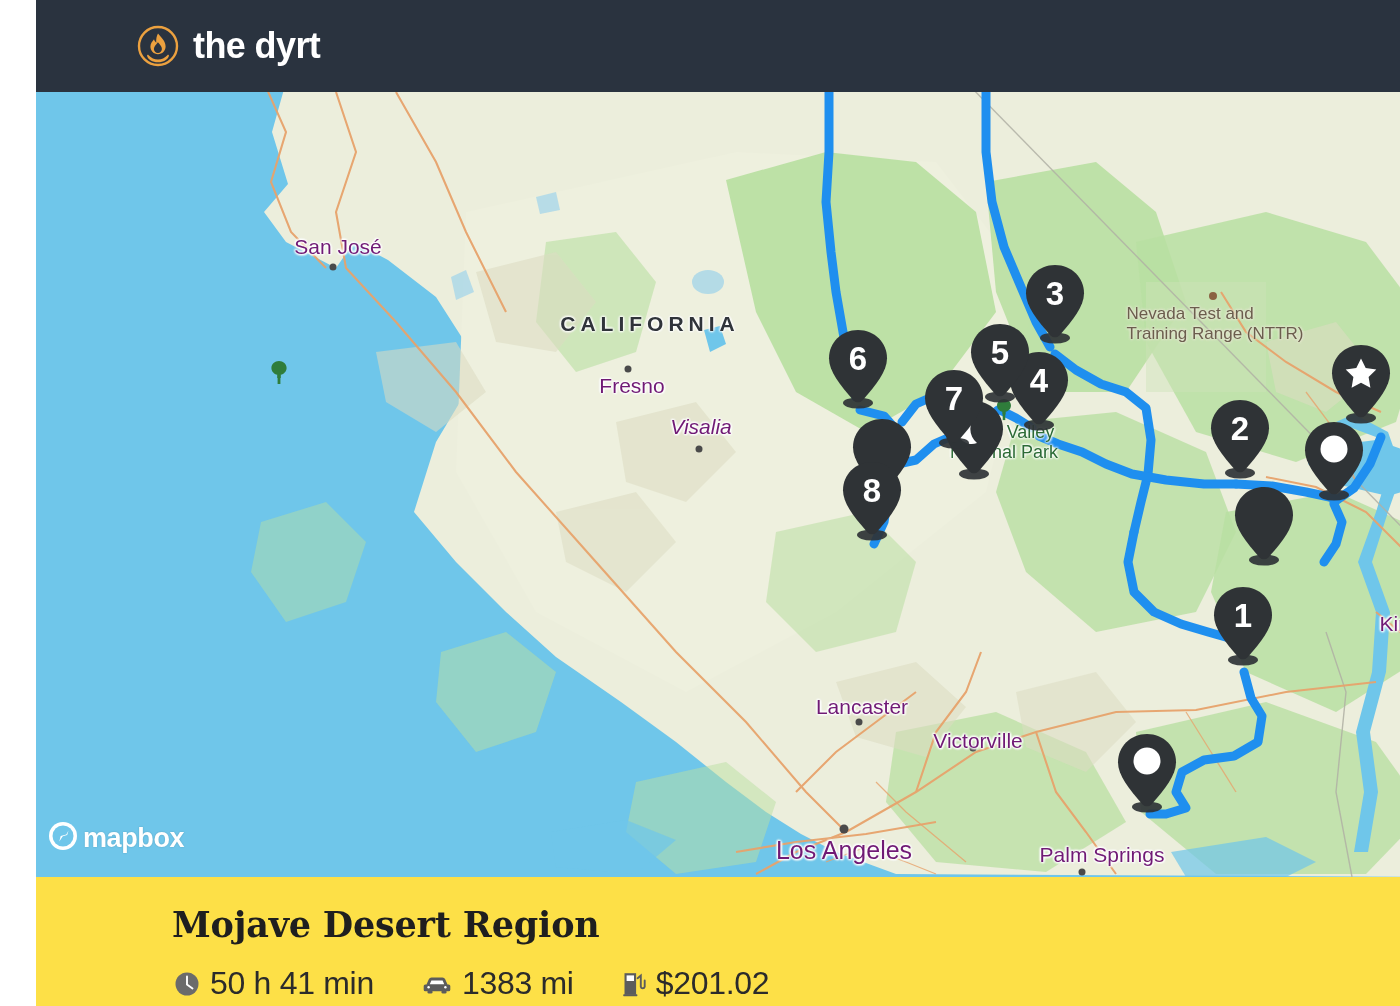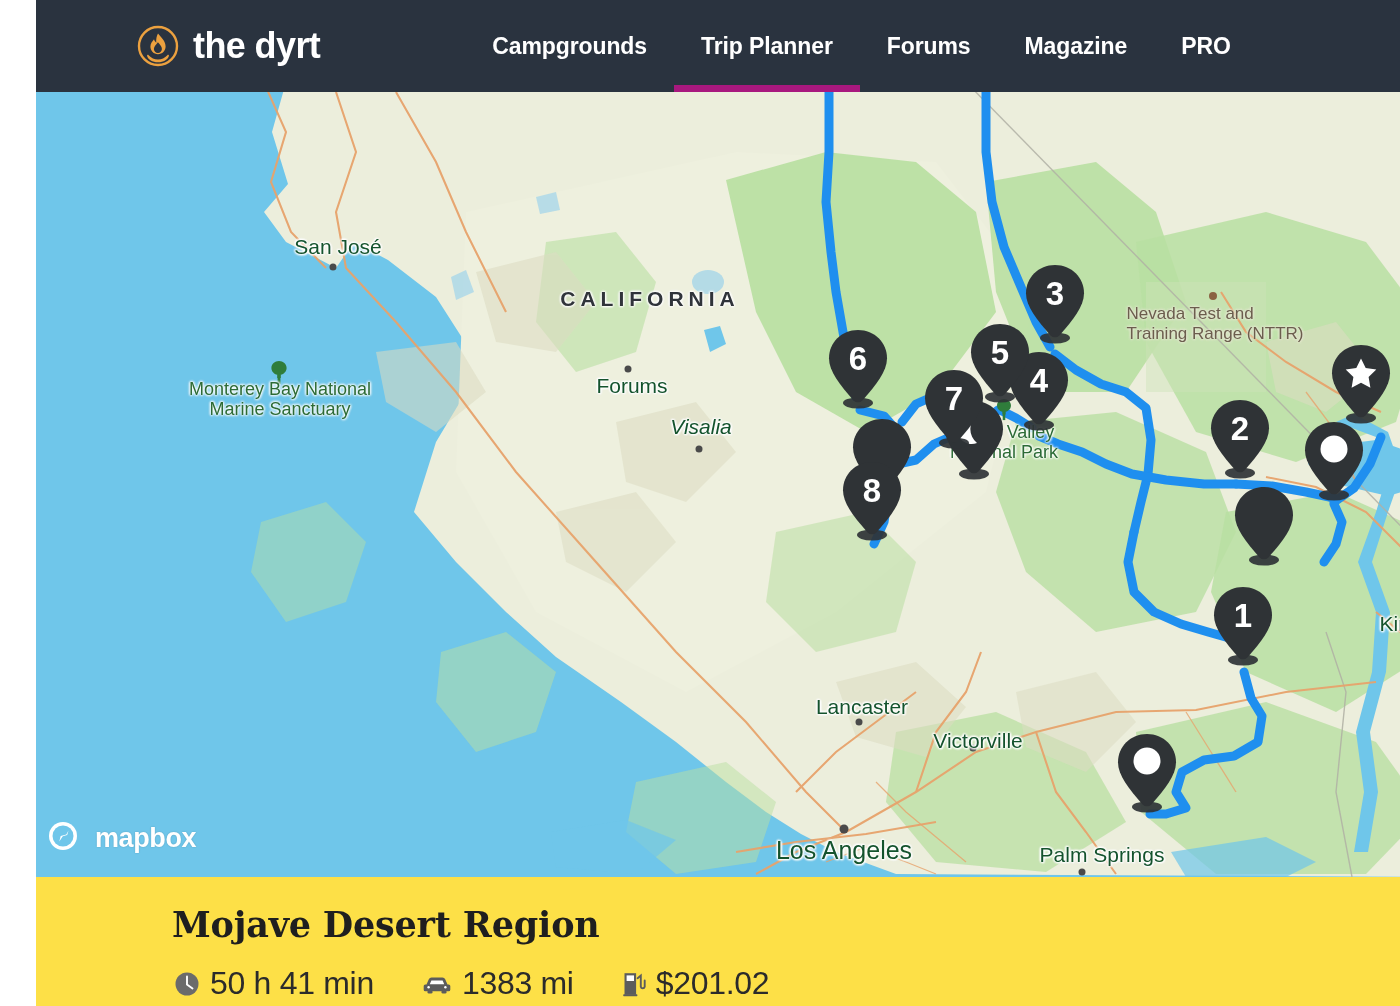--- a/index.html
+++ b/index.html
@@ -47,21 +47,21 @@
   }
   .map-svg { position: absolute; top: 0; left: 0; }
 
   .map-label {
     position: absolute; white-space: nowrap;
     transform: translate(-50%, -50%);
     pointer-events: none;
     paint-order: stroke fill;
   }
   .lbl-city {
-    color: #14532d; font-size: 21px; font-weight: 400;
+    color: #701a75; font-size: 21px; font-weight: 400;
     text-shadow: 0 0 3px #fff, 0 0 3px #fff, 0 0 3px #fff, 0 0 3px #fff,
                  1px 1px 2px #fff, -1px -1px 2px #fff;
   }
   .lbl-city.big { font-size: 25px; }
   .lbl-state {
     color: #30343a; font-size: 21px; font-weight: 700; letter-spacing: 5px;
     text-shadow: 0 0 3px #fff, 0 0 3px #fff, 0 0 3px #fff, 0 0 3px #fff;
   }
   .lbl-park {
     color: #2c6b36; font-size: 18px; font-weight: 400; text-align: center;
@@ -93,21 +93,21 @@
     position: absolute; top: 0; left: 0; width: 62px; height: 62px;
     display: flex; align-items: center; justify-content: center;
     color: #ffffff; font-size: 33px; font-weight: 700;
     font-family: "Liberation Sans", sans-serif;
     z-index: 2; pointer-events: none;
   }
 
   
   .mapbox-logo {
     position: absolute; left: 12px; bottom: 22px;
-    display: flex; align-items: center; gap: 17px;
+    display: flex; align-items: center; gap: 5px;
     pointer-events: auto; cursor: pointer;
   }
   .mapbox-word {
     color: #ffffff; font-size: 27px; font-weight: 700; letter-spacing: -0.4px;
     text-shadow: 0 0 2px rgba(0,0,0,.18);
   }
 
   
   .panel {
     position: absolute; top: 877px; left: 0;
@@ -139,38 +139,20 @@
         <svg width="44" height="44" viewBox="0 0 44 44">
           <circle cx="22" cy="22" r="19" fill="none" stroke="#eca13f" stroke-width="2.4"></circle>
           <path d="M22 9.5c3.3 4.3 7.6 7.4 7.6 13.1 0 4.4-3.4 7.7-7.6 7.7s-7.6-3.3-7.6-7.7c0-3 1.9-5.1 3.6-7.3.5 1.7 1.3 2.8 2.3 3.4-.4-3.4.3-6.5 1.7-9.2z" fill="#eca13f"></path>
           <path d="M21.9 18.2c1.8 2.3 4 3.8 4 6.7 0 2.3-1.8 4-4 4s-4-1.7-4-4c0-2.6 2.3-4.3 4-6.7z" fill="#2a333f"></path>
           <path d="M12.6 31.2c2.6 2.8 5.8 4.2 9.4 4.2s6.8-1.4 9.4-4.2c.6-.7 1.7-.2 1.5.8-.9 3.6-5.4 6.3-10.9 6.3s-10-2.7-10.9-6.3c-.2-1 .9-1.5 1.5-.8z" fill="#eca13f"></path>
         </svg>
       </span>
       <span class="brand-name">the dyrt</span>
     </a>
 
-    <nav class="nav">
-      <div class="nav-item">
-        <span class="nav-label">Campgrounds</span>
-      </div>
-      <div class="nav-item active">
-        <span class="nav-label">Trip Planner</span>
-        <span class="nav-underline"></span>
-      </div>
-      <div class="nav-item">
-        <span class="nav-label">Forums</span>
-      </div>
-      <div class="nav-item">
-        <span class="nav-label">Magazine</span>
-      </div>
-      <div class="nav-item">
-        <span class="nav-label">PRO</span>
-      </div>
-    </nav>
   </div>
 
   <div class="map">
 
     <svg class="map-svg" width="1400" height="785" viewBox="0 0 1400 785">
       <defs>
         <clipPath id="mapclip">
             <rect x="0" y="0" width="1400" height="785"></rect>
           </clipPath>
       </defs>
@@ -288,24 +270,24 @@
 
           <path d="M1208,580 L1215,606 L1226,624 L1222,650 L1198,664 L1168,668
                    L1146,680 L1140,700 L1150,716 L1130,722 L1114,722"></path>
         </g>
       </g>
     </svg>
 
     <div class="city-dot" style="left:297px; top:175px;"></div>
     <div class="map-label lbl-city" style="left:302px; top:155px;">San José</div>
 
-    <div class="map-label lbl-state" style="left:614px; top:207px;">CALIFORNIA</div>
+    <div class="map-label lbl-state" style="left:614px; top:232px;">CALIFORNIA</div>
 
     <div class="city-dot" style="left:592px; top:277px;"></div>
-    <div class="map-label lbl-city" style="left:596px; top:294px;">Forums</div>
+    <div class="map-label lbl-city" style="left:596px; top:294px;">Fresno</div>
 
     <div class="city-dot" style="left:663px; top:357px;"></div>
     <div class="map-label lbl-city" style="left:665px; top:335px;font-style:italic;">Visalia</div>
 
     <div class="city-dot" style="left:823px; top:630px;"></div>
     <div class="map-label lbl-city" style="left:826px; top:615px;">Lancaster</div>
 
     <div class="city-dot" style="left:937px; top:656px;"></div>
     <div class="map-label lbl-city" style="left:942px; top:649px;text-align:right;">Victorville</div>
 
@@ -316,22 +298,20 @@
     <div class="map-label lbl-city" style="left:1048px; top:763px;padding-left:36px;">Palm Springs</div>
 
     <div class="map-label lbl-city" style="left:1385px; top:532px;">Kingman</div>
 
     <span class="tree-icon" style="left:243px; top:283px;">
       <svg width="24" height="26" viewBox="0 0 24 26">
         <path d="M12 1c4.2 0 7.6 3.1 7.6 7 0 3.3-2.5 6.1-5.9 6.8V18h-3.4v-3.2C6.9 14.1 4.4 11.3 4.4 8c0-3.9 3.4-7 7.6-7z" fill="#2f7d3b"></path>
         <rect x="10.6" y="15" width="2.8" height="9" fill="#2f7d3b"></rect>
       </svg>
     </span>
-    <div class="map-label lbl-park" style="left:244px; top:307px; white-space:pre-line;">Monterey Bay National
-Marine Sanctuary</div>
 
     <span class="tree-icon" style="left:968px; top:320px;">
       <svg width="22" height="24" viewBox="0 0 24 26">
         <path d="M12 1c4.2 0 7.6 3.1 7.6 7 0 3.3-2.5 6.1-5.9 6.8V18h-3.4v-3.2C6.9 14.1 4.4 11.3 4.4 8c0-3.9 3.4-7 7.6-7z" fill="#2f7d3b"></path>
         <rect x="10.6" y="15" width="2.8" height="9" fill="#2f7d3b"></rect>
       </svg>
     </span>
     <div class="map-label lbl-park" style="left:968px; top:350px; white-space:pre-line;">Death Valley
 National Park</div>
 

